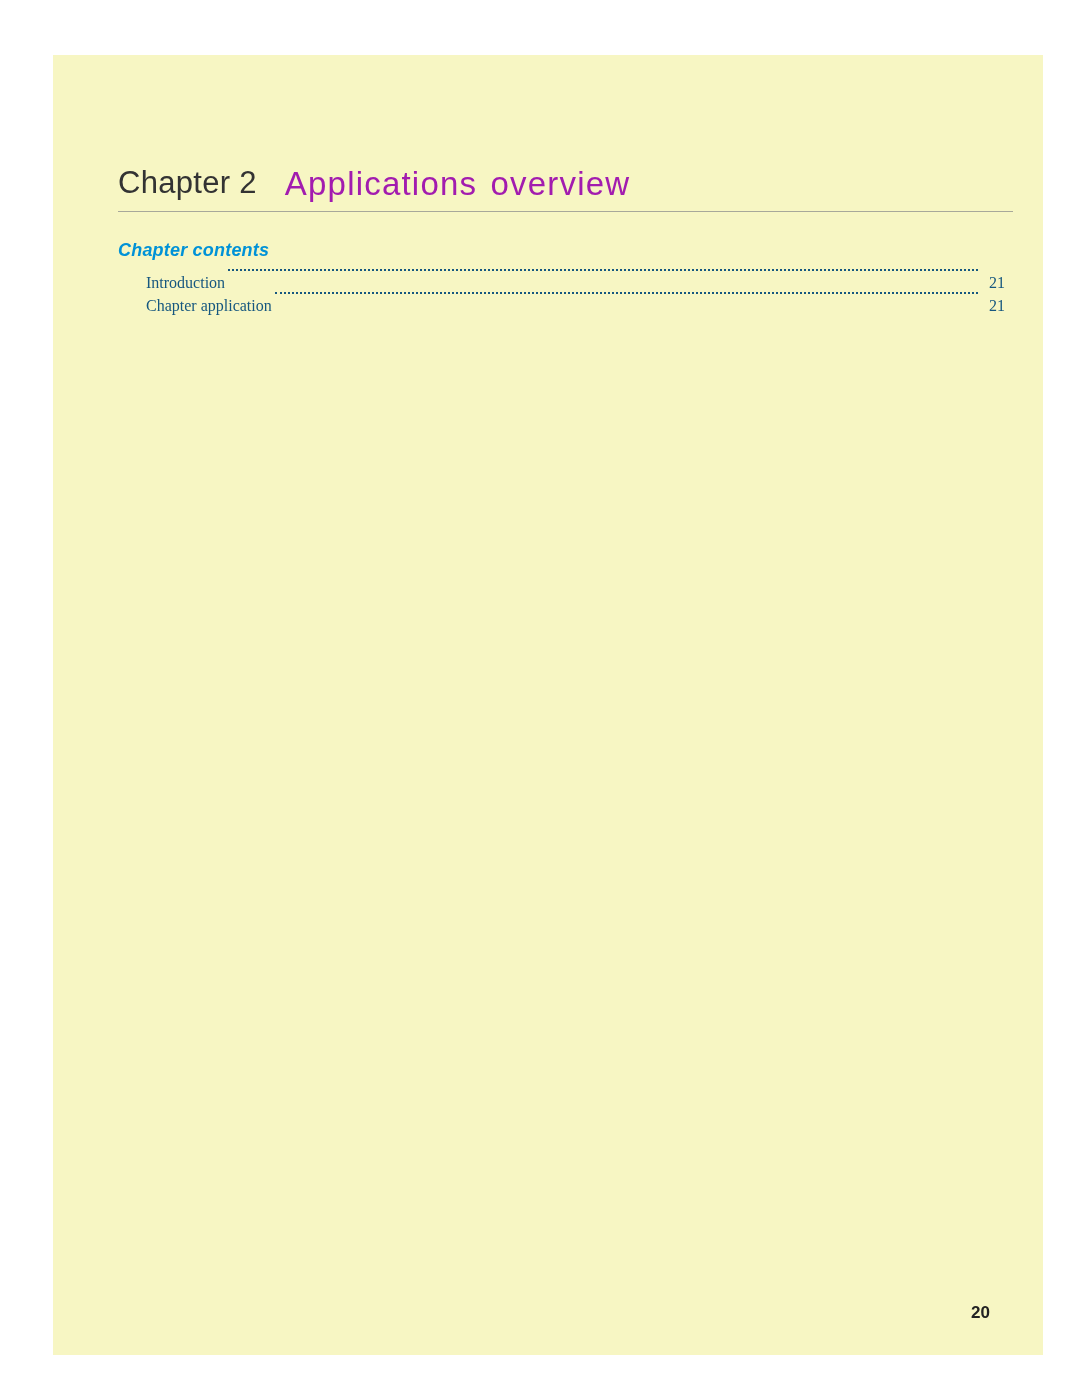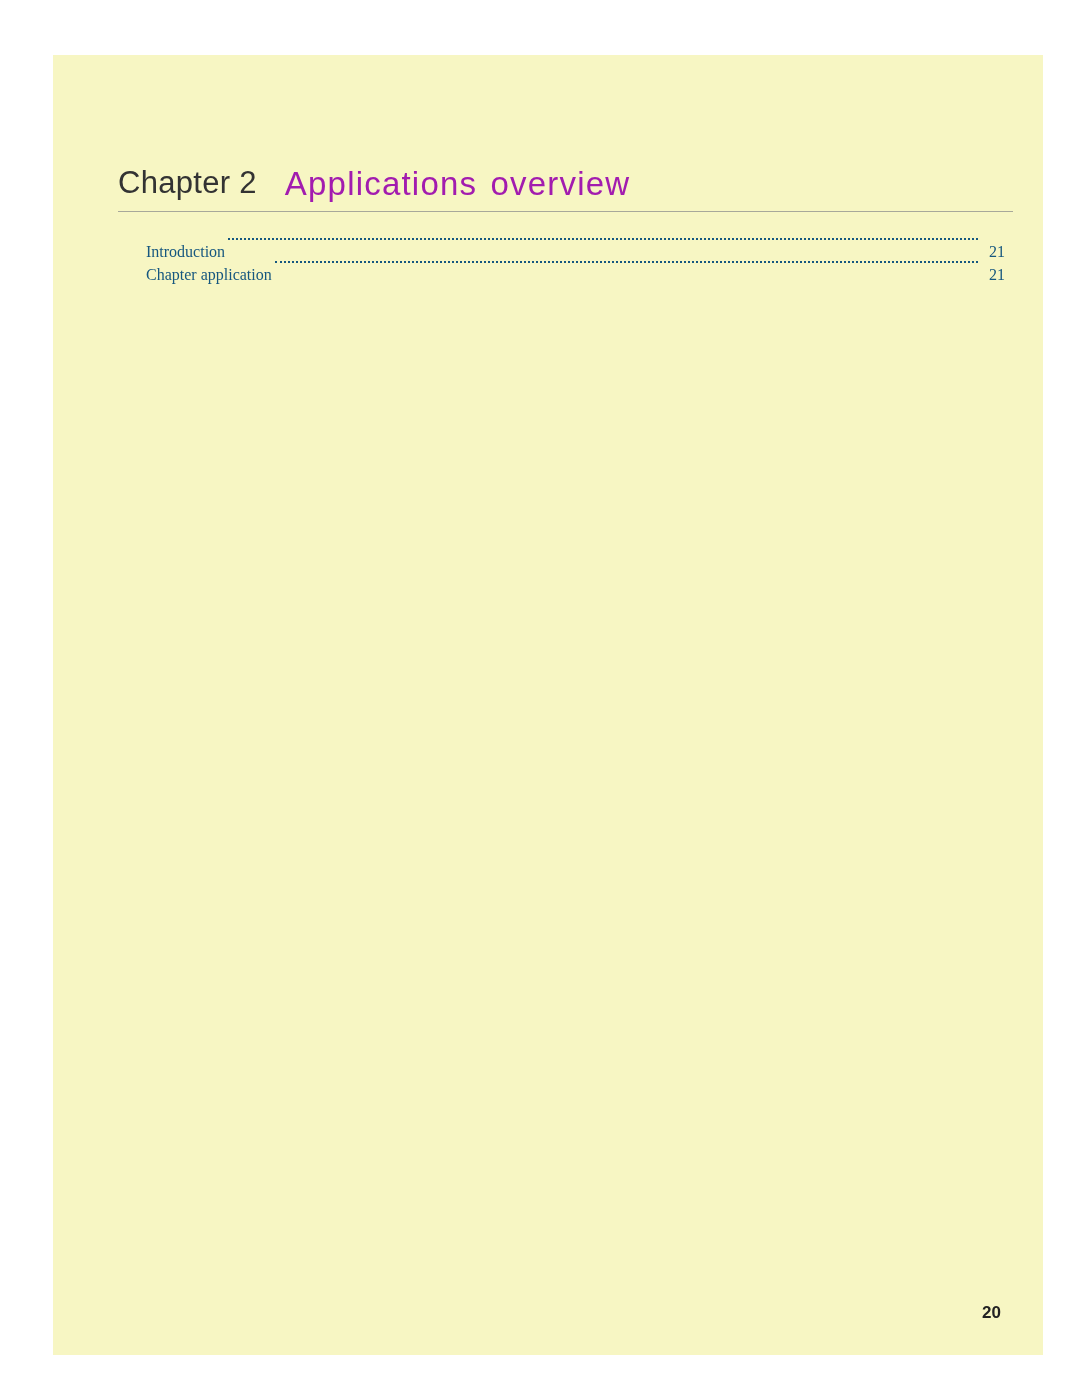--- a/index.html
+++ b/index.html
@@ -74,38 +74,39 @@
     min-width: 6px;
     height: 0;
     transform: translateY(-2px);
   }
   .toc-page {
     white-space: nowrap;
     margin-left: 8px;
   }
   .page-number {
     position: absolute;
-    right: 42px;
+    right: 53px;
     bottom: 32px;
     font-family: Arial, Helvetica, sans-serif;
     font-size: 17px;
     font-weight: 700;
     color: #222;
   }
 </style>
 </head>
 <body>
 
 <div class="page">
 
   <div class="chapter-heading">
     <span class="chapter-number">Chapter 2</span>
     <span class="chapter-title">Applications overview</span>
   </div>
 
+  <div class="contents-heading">Chapter contents</div>
 
   <div class="toc">
     <div class="toc-row">
       <span class="toc-label">Introduction</span>
       <span class="toc-dots"></span>
       <span class="toc-page">21</span>
     </div>
     <div class="toc-row">
       <span class="toc-label">Chapter application</span>
       <span class="toc-dots"></span>

